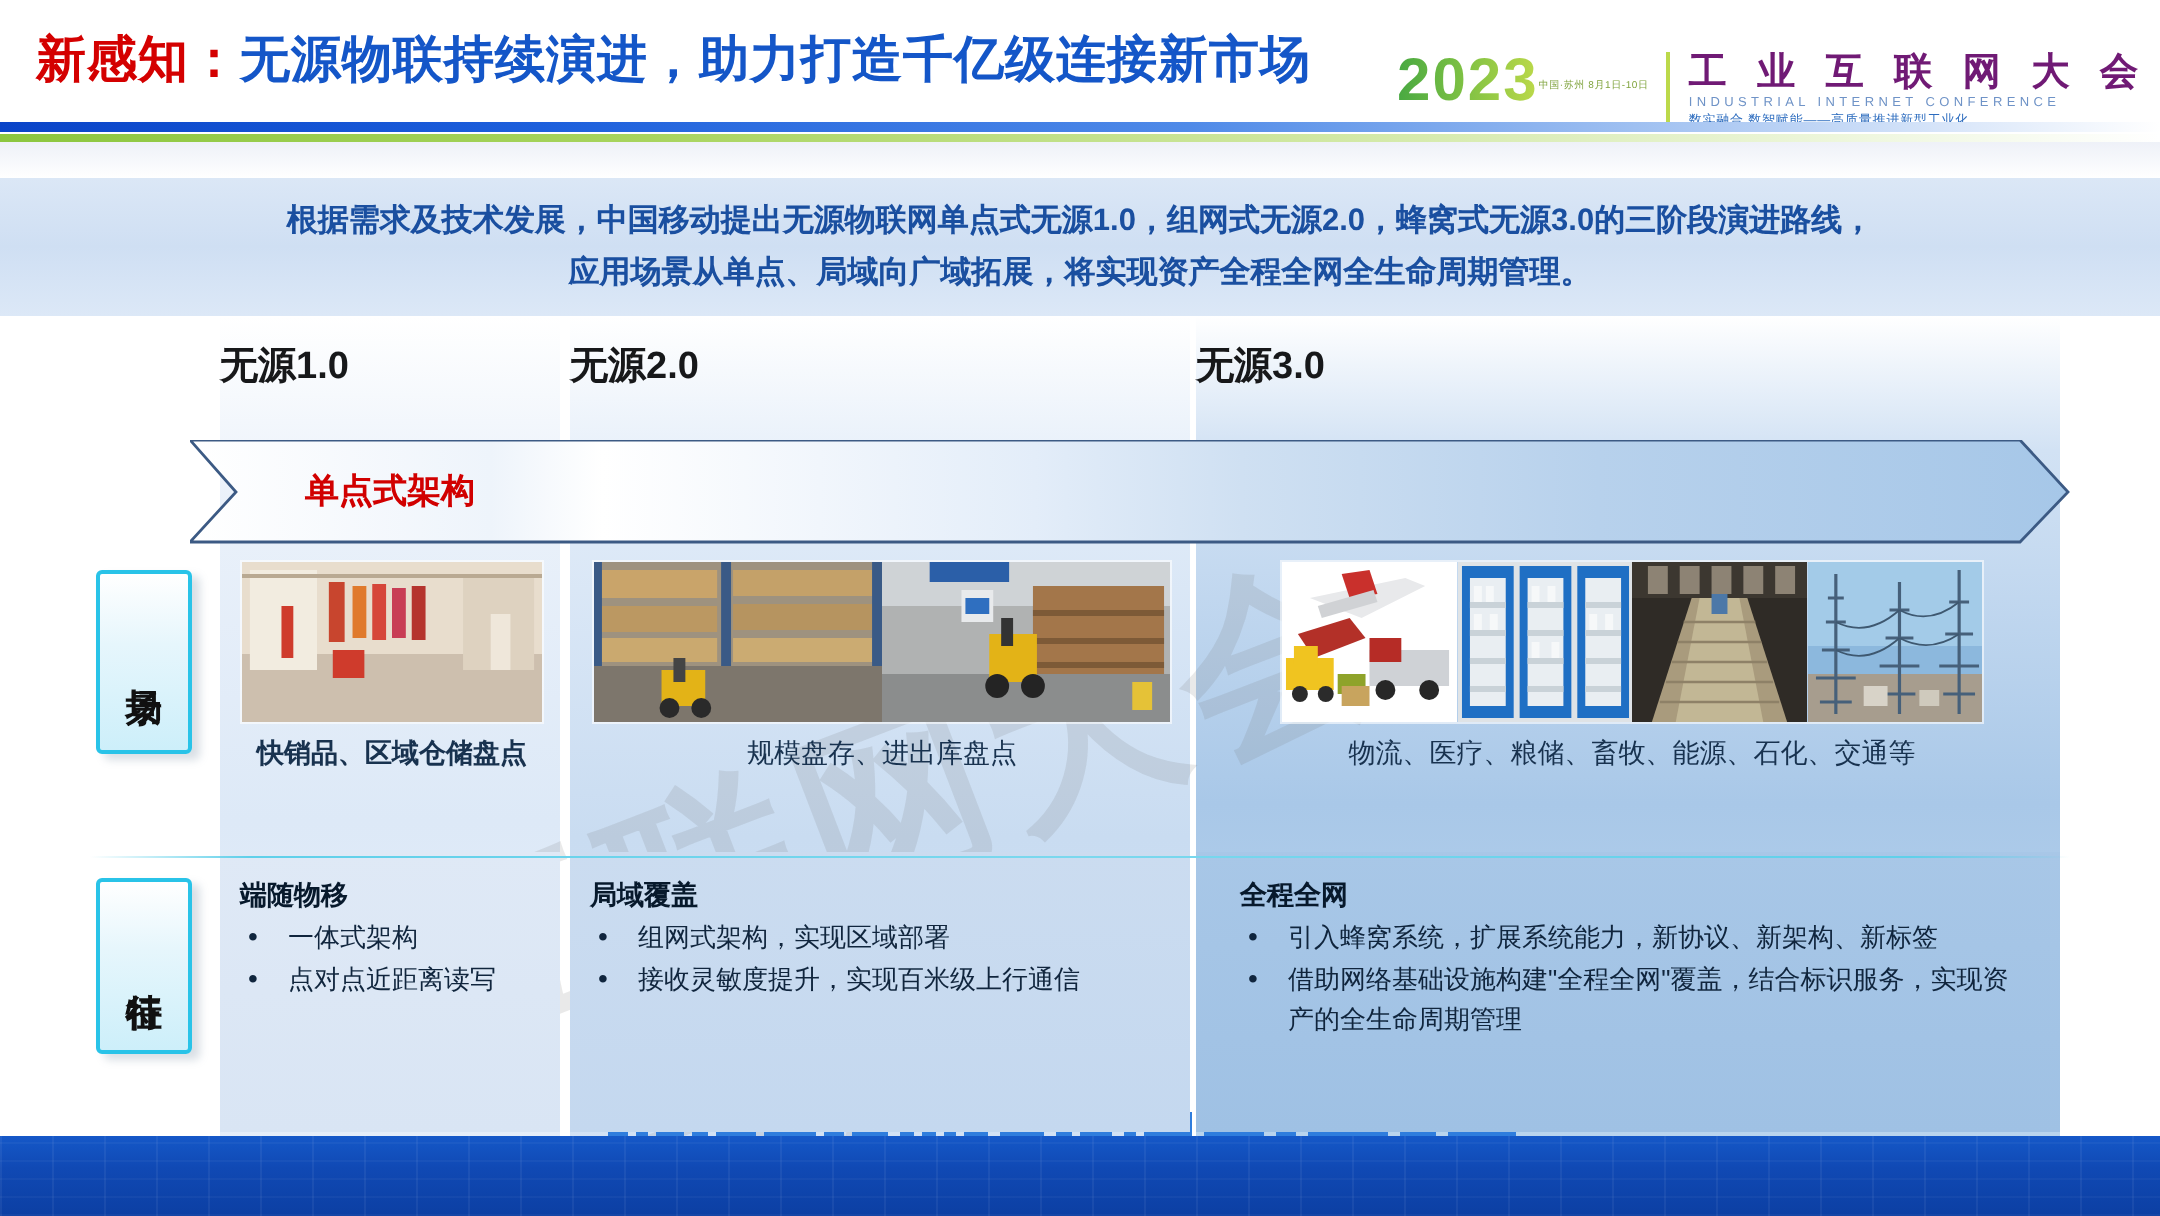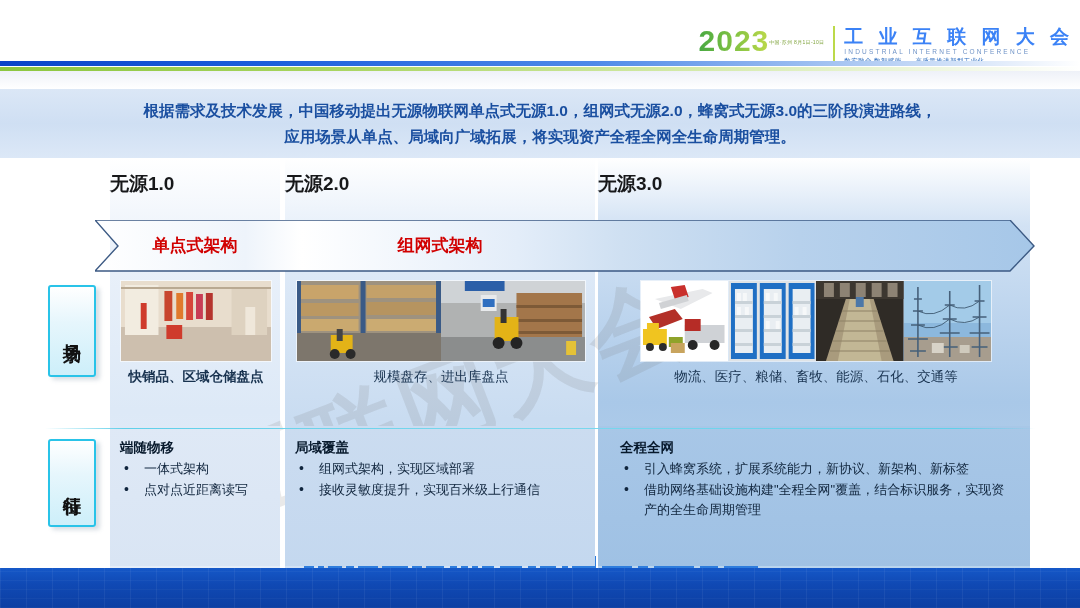--- a/index.html
+++ b/index.html
@@ -34,21 +34,21 @@
   .logo{position:absolute;right:6px;top:26px;display:flex;align-items:flex-start;height:44px;}
   .logo-year{display:flex;flex-direction:row;align-items:center;padding-right:9px;}
   .logo-year .yr{
     font-size:30px;font-weight:bold;line-height:30px;letter-spacing:1px;
     background:linear-gradient(90deg,#49a942 0%,#7cc043 45%,#bcd94a 100%);
     -webkit-background-clip:text;background-clip:text;color:transparent;
   }
   .logo-year .yr-sub{font-size:5px;color:#7fa33c;letter-spacing:0.3px;margin-top:2px;white-space:nowrap;}
   .logo-div{width:2px;height:40px;background:#bcd94a;margin-right:9px;}
   .logo-cn{display:flex;flex-direction:column;}
-  .logo-cn .cn{font-size:19px;font-weight:bold;color:#3b82f6;letter-spacing:5px;line-height:21px;white-space:nowrap;}
+  .logo-cn .cn{font-size:19px;font-weight:bold;color:#701a75;letter-spacing:5px;line-height:21px;white-space:nowrap;}
   .logo-cn .en{font-size:6.5px;color:#6f93c7;letter-spacing:2.2px;line-height:9px;white-space:nowrap;}
   .logo-cn .slogan{font-size:6.5px;color:#2c6cbf;letter-spacing:0.4px;line-height:10px;white-space:nowrap;}
 
   
   .summary{
     position:absolute;left:0;top:89px;width:1080px;height:69px;
     background:linear-gradient(180deg,#dbe7f6 0%,#cfdff3 50%,#dce8f7 100%);
     display:flex;flex-direction:column;align-items:center;justify-content:center;
   }
   .summary p{
@@ -167,20 +167,23 @@
 
   
   .art{width:100%;height:100%;}
 </style>
 </head>
 <body>
 
 <div class="slide">
 
   <div class="header">
+    <div class="title">
+      <span class="red">新感知：</span><span>无源物联持续演进，助力打造千亿级连接新市场</span>
+    </div>
 
     <div class="logo">
       <div class="logo-year">
         <div class="yr">2023</div>
         <div class="yr-sub">中国·苏州  8月1日-10日</div>
       </div>
       <div class="logo-div"></div>
       <div class="logo-cn">
         <div class="cn">工 业 互 联 网 大 会</div>
         <div class="en">INDUSTRIAL INTERNET CONFERENCE</div>
@@ -225,21 +228,20 @@
             <stop offset="0.45" stop-color="#e3edf9"></stop>
             <stop offset="0.56" stop-color="#cfe0f2"></stop>
             <stop offset="0.75" stop-color="#b7d1ec"></stop>
             <stop offset="1" stop-color="#a6c7e8"></stop>
           </linearGradient>
         </defs>
         <path d="M0,0 L915,0 L939,26 L915,51 L0,51 L23,26 Z" fill="url(#agrad)" stroke="#3c5a84" stroke-width="1.4"></path>
       </svg>
     </div>
     <div class="arch-label" id="al0">单点式架构</div>
-    <div class="arch-label" id="al1">组网式架构</div>
 
     <div class="row-label" id="rl-scene">
       <span>场景</span>
     </div>
     <div class="row-label" id="rl-feature">
       <span>特征</span>
     </div>
 
     <div class="row-sep" id="sep-scene"></div>
 

